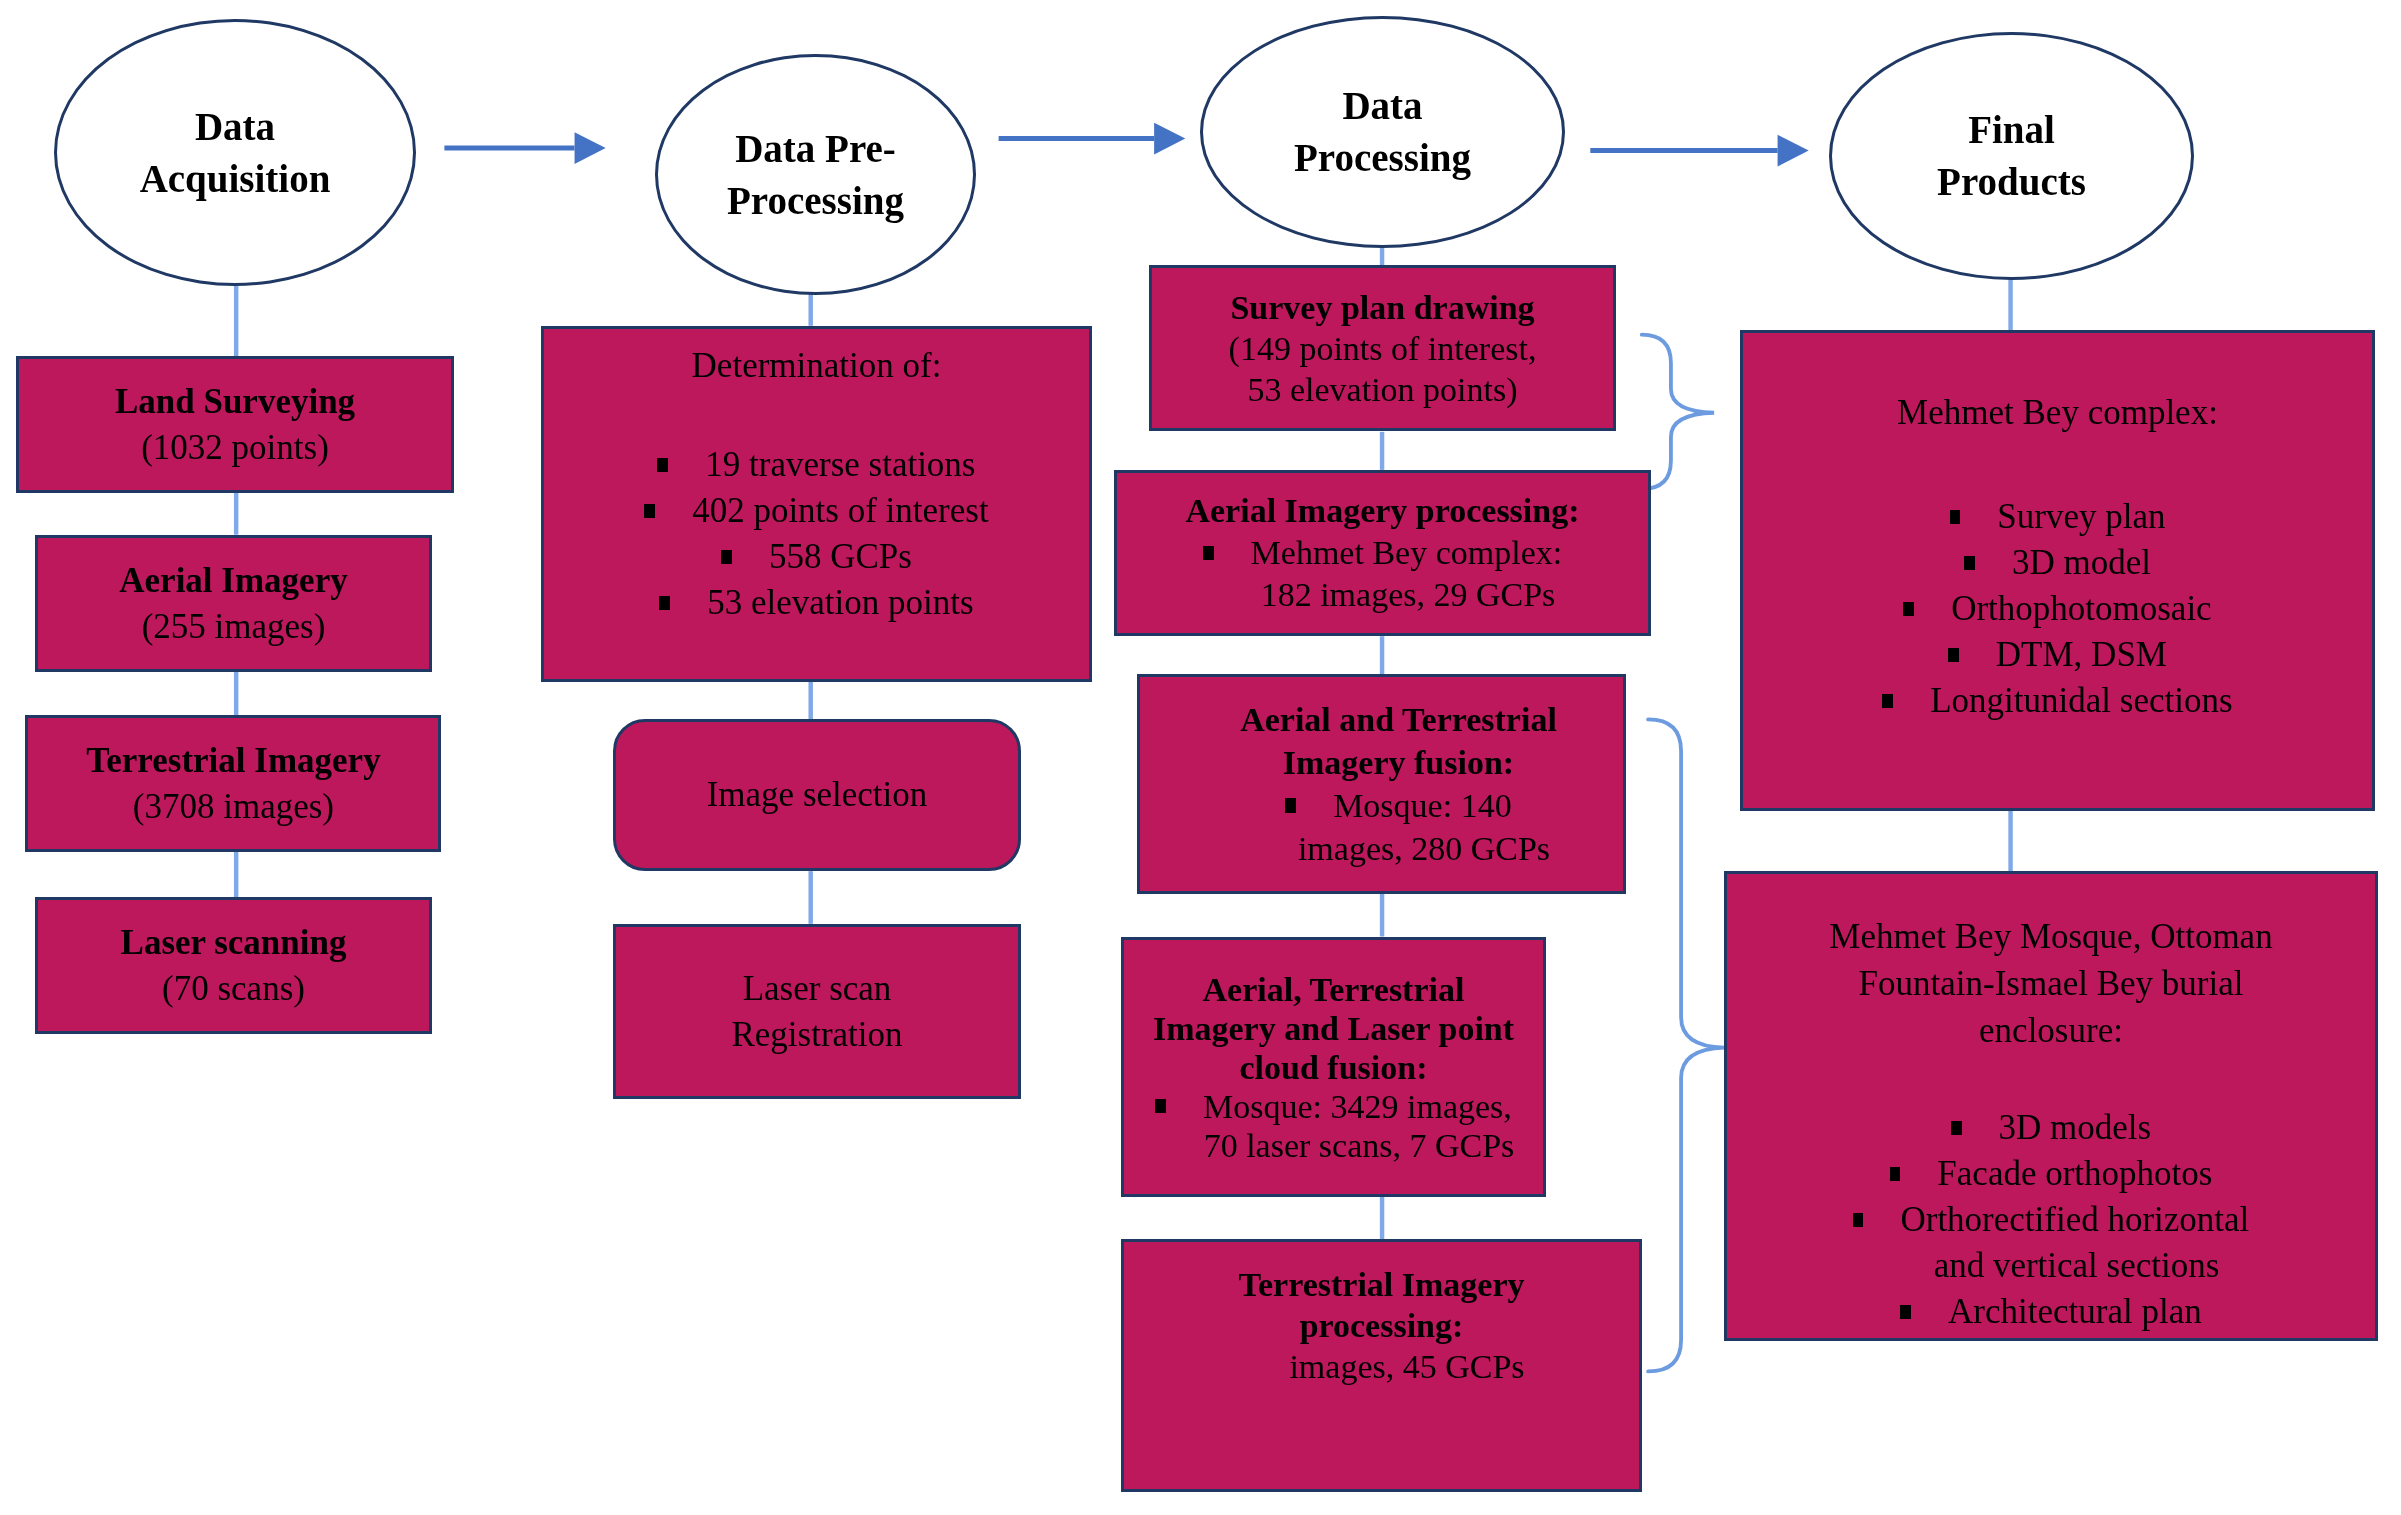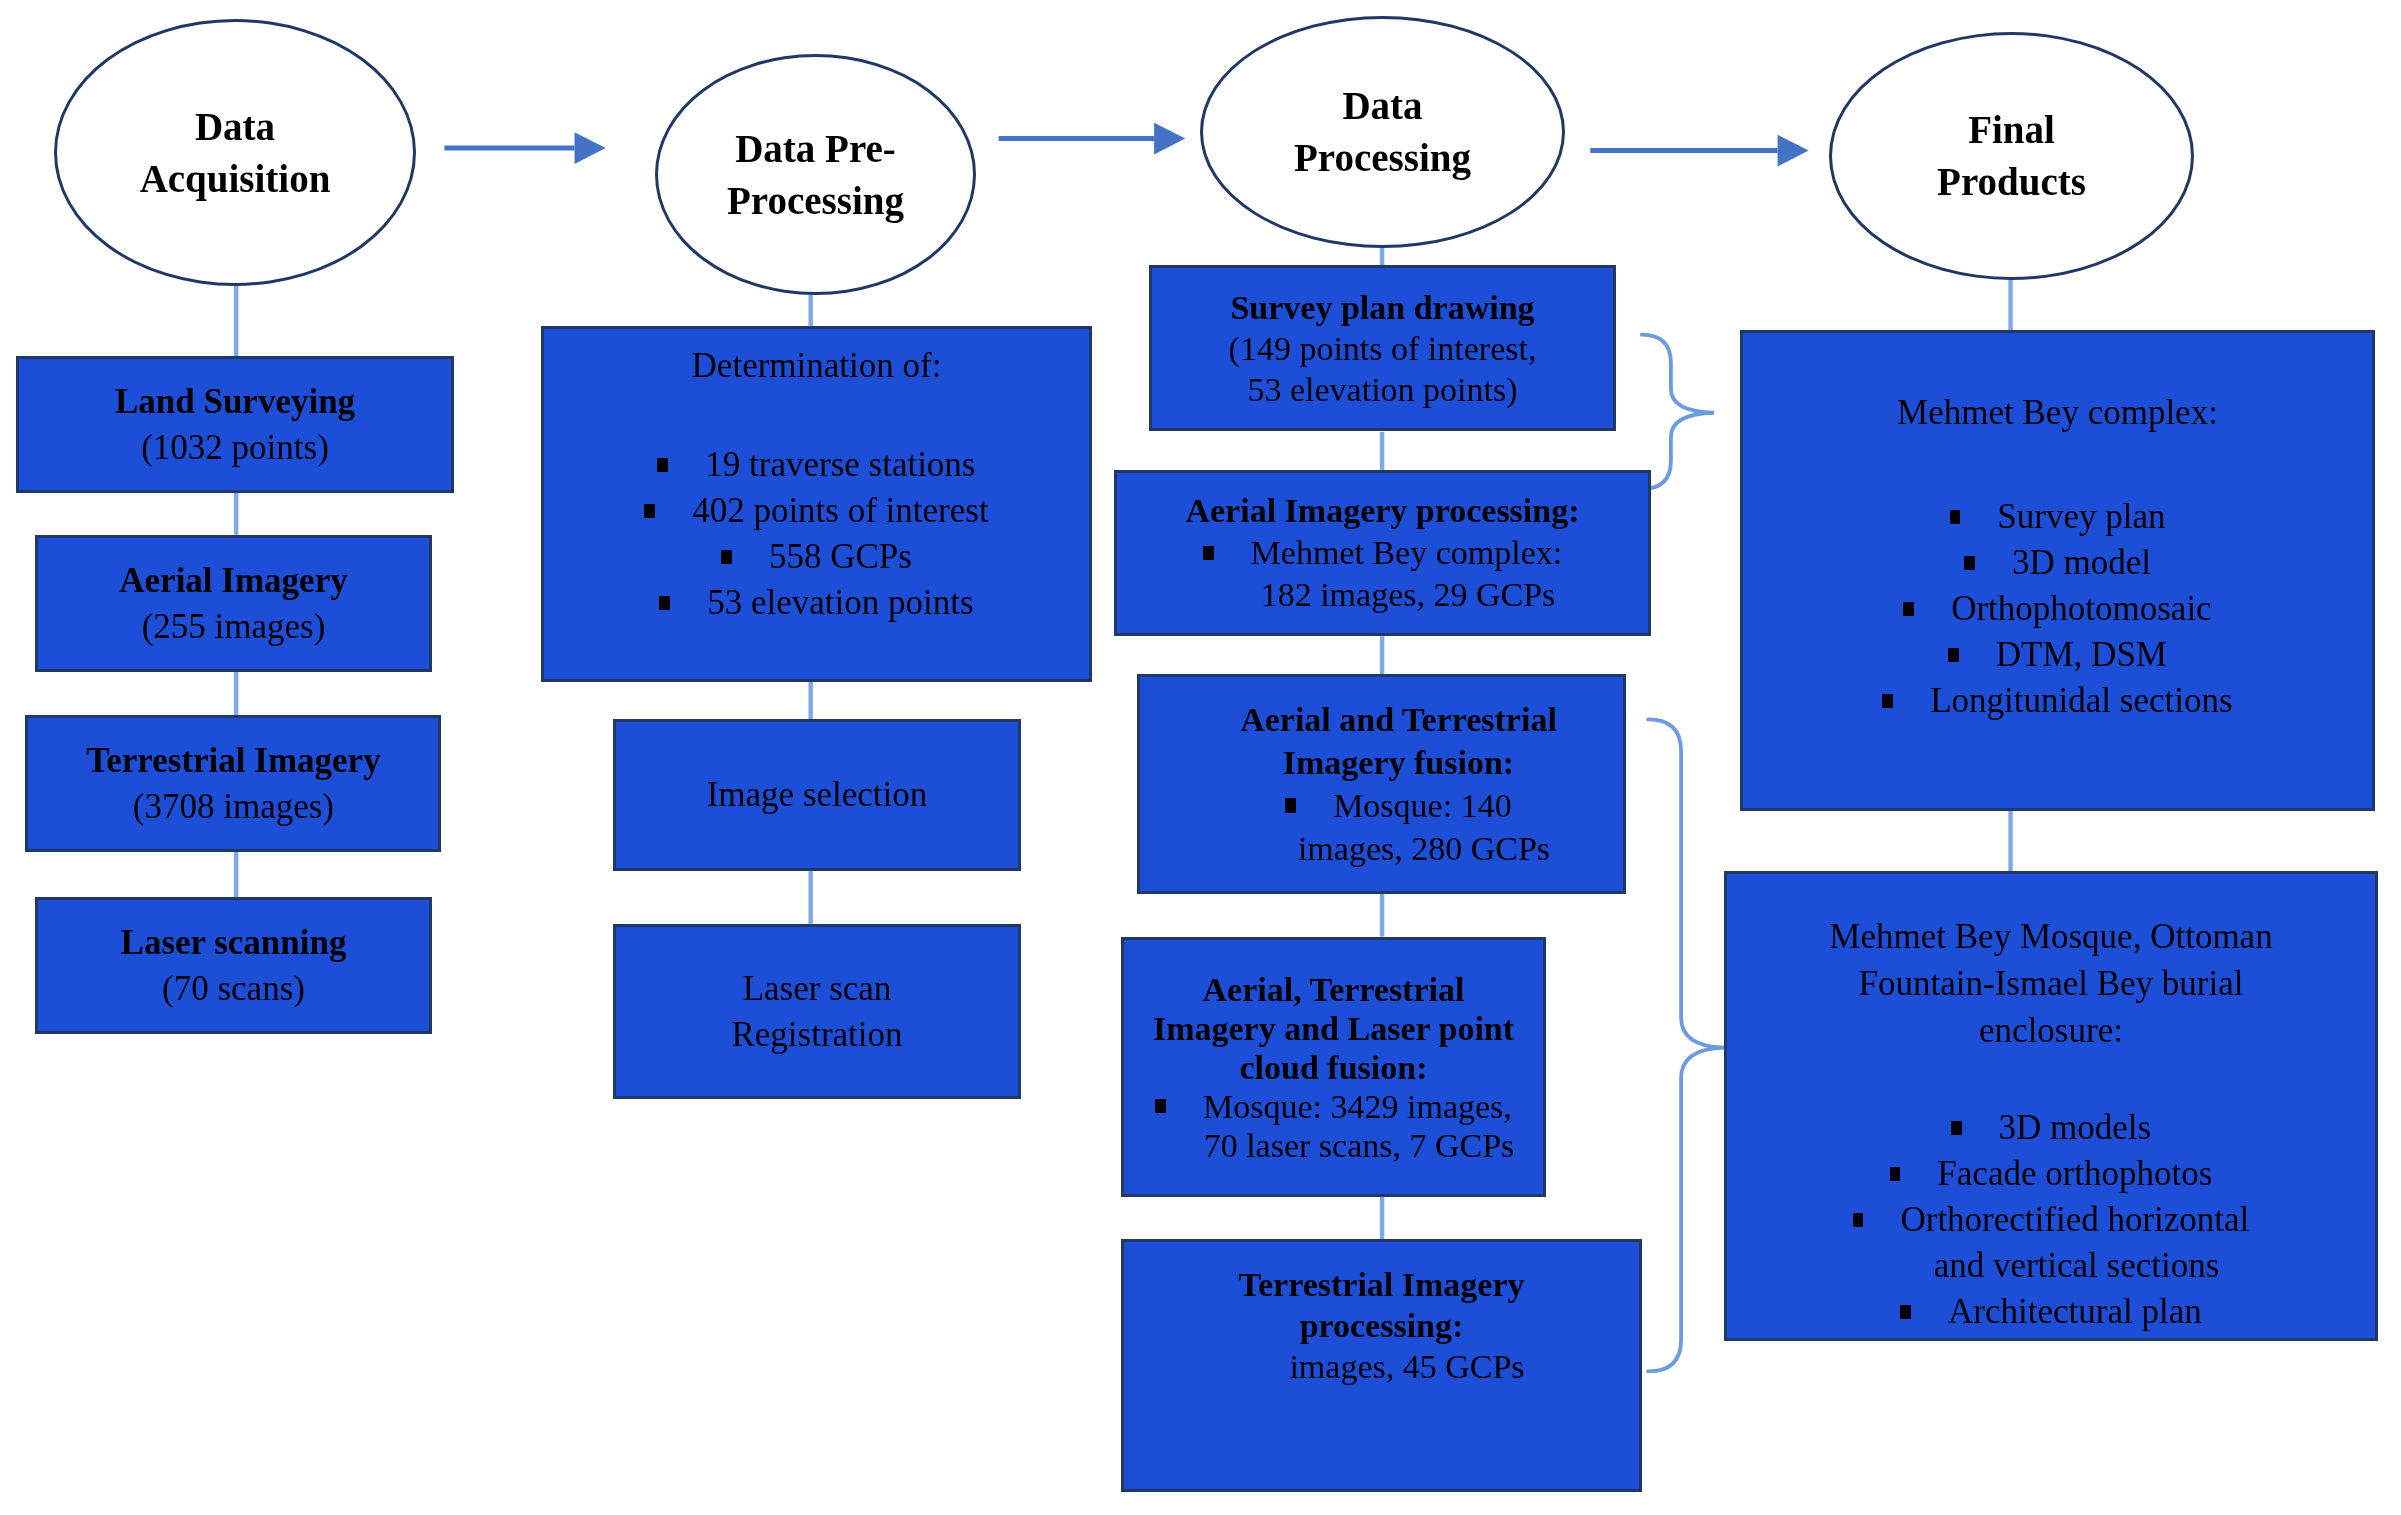--- a/index.html
+++ b/index.html
@@ -24,21 +24,21 @@
     justify-content: center;
     text-align: center;
     font-weight: bold;
     font-size: 39px;
     line-height: 52px;
   }
 
   .box {
     position: absolute;
     border: 3.8px solid #1F3864;
-    background: #1d4ed8;
+    background: #be185d;
     display: flex;
     flex-direction: column;
     align-items: center;
     text-align: center;
     font-size: 35px;
     line-height: 46px;
     font-family: Liberation Serif, serif;
   }
   .box.vcenter { justify-content: center; }
 
@@ -159,21 +159,21 @@
         <span class="sq"></span>
         <span>558 GCPs</span>
       </div>
       <div class="bline">
         <span class="sq"></span>
         <span>53 elevation points</span>
       </div>
     </div>
   </div>
 
-  <div class="box vcenter" style="left:613px; top:719px; width:408px; height:152px;">
+  <div class="box vcenter" style="left:613px; top:719px; width:408px; height:152px;border-radius:32px;">
     <span>Image selection</span>
   </div>
 
   <div class="box vcenter" style="left:613px; top:924px; width:408px; height:175px;">
     <span>Laser scan</span>
     <span>Registration</span>
   </div>
 
   <div class="ellipse" style="left:1200px; top:16px; width:365px; height:232px;">
     <span>Data</span>

